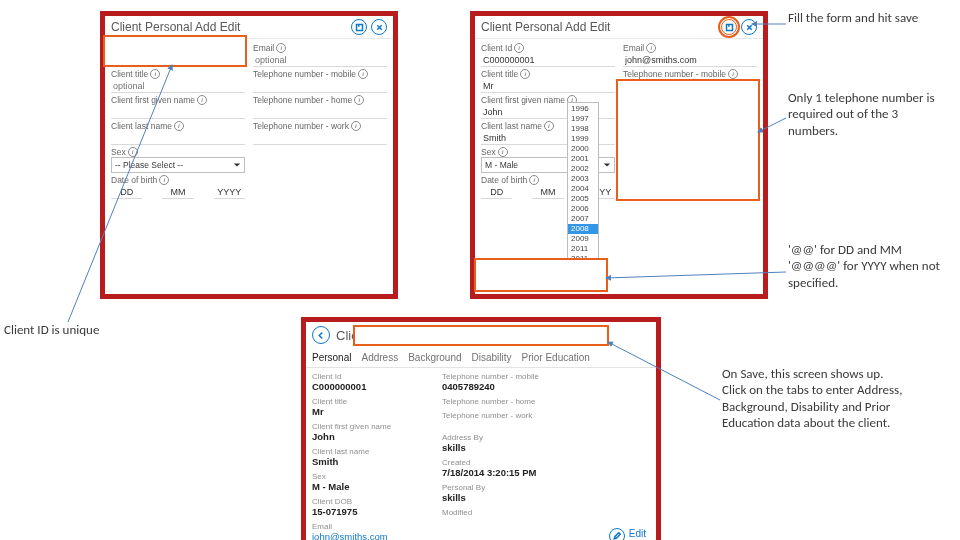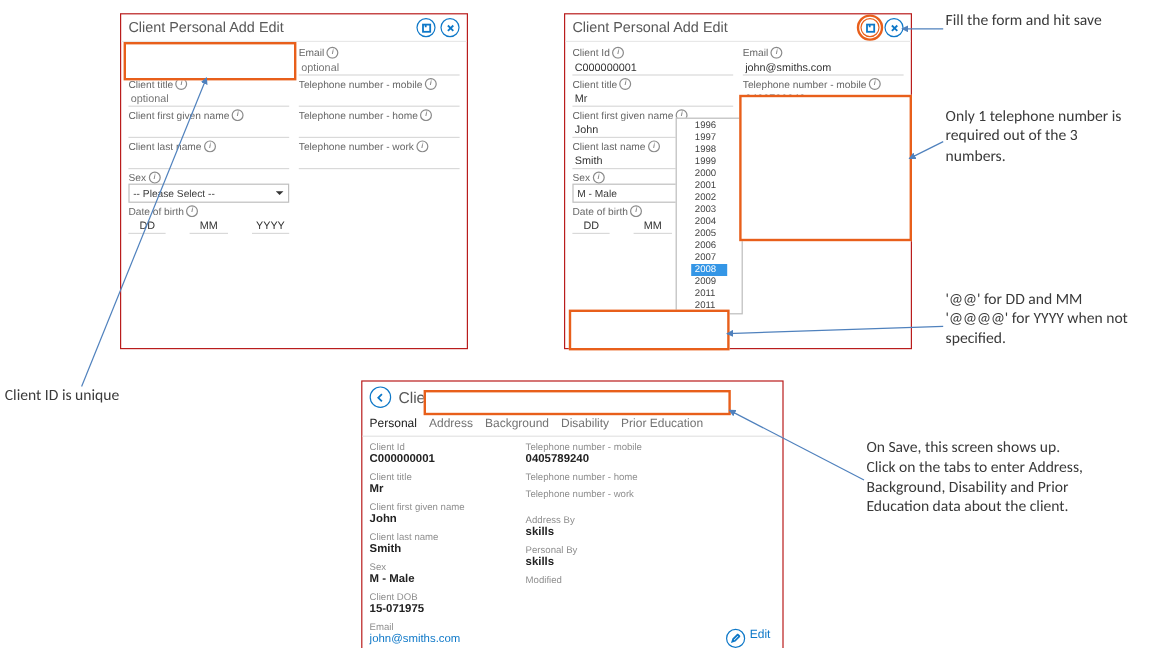--- a/index.html
+++ b/index.html
@@ -1,34 +1,34 @@
 <!DOCTYPE html>
 <html><head>
 <meta charset="utf-8">
 <style>
   html,body{margin:0;padding:0;width:960px;height:540px;background:#fff;font-family:"Segoe UI",Arial,sans-serif;color:#393939;font-size:10px;overflow:hidden}
   .stage{position:relative;width:960px;height:540px}
-  .panel{position:absolute;background:#fff;border:1px solid #b91c1c}
+  .panel{position:absolute;background:#fff;border:5px solid #b91c1c}
   .hdr{display:flex;align-items:center;justify-content:space-between;padding:3px 6px;font-size:12px;color:#585858;border-bottom:1px solid #e8e8e8}
   .hdr .btns{display:flex;gap:4px}
   .rbtn{width:14px;height:14px;border:1px solid #0e78c8;border-radius:50%;display:flex;align-items:center;justify-content:center;cursor:pointer}
   .rbtn svg{width:9px;height:9px;stroke:#0e78c8;fill:none;stroke-width:2}
   .edit-btn{display:flex;align-items:flex-start;gap:4px;color:#0e78c8;font-size:10px;cursor:pointer;padding:4px 6px}
   .edit-btn .rbtn{border-width:1px}
   .body{display:flex;gap:8px;padding:4px 6px 6px 6px}
   .col{flex:1;display:flex;flex-direction:column;gap:2px}
   .fld .lab{font-size:8.5px;color:#666;display:flex;align-items:center;gap:2px}
   .fld .ip{height:14px;border:none;border-bottom:1px solid #d9d9d9;font-size:9px;color:#333;padding:1px 2px;width:100%;box-sizing:border-box}
   .fld .ph{color:#bcbcbc}
   .info{display:inline-flex;width:8px;height:8px;border:1px solid #8a8a8a;border-radius:50%;align-items:center;justify-content:center;font-size:6px;color:#8a8a8a;font-weight:bold;font-style:italic}
   .dobrow{display:flex;gap:20px}
   .dobrow .ip{text-align:center;flex:1}
   .select{display:flex;align-items:center;justify-content:space-between;border:1px solid #bfbfbf;height:14px;padding:0 3px;font-size:8.5px;background:#fff;cursor:pointer}
   .select svg{width:8px;height:8px;fill:#333}
-  .yearlist{position:absolute;background:#fff;border:1px solid #bcbcbc;font-size:8px;color:#444;padding:1px 12px;width:30px;max-height:160px;overflow:hidden}
+  .yearlist{position:absolute;background:#fff;border:1px solid #bcbcbc;font-size:8px;color:#444;padding:1px 0;width:30px;max-height:160px;overflow:hidden}
   .yearlist div{padding:0 3px;line-height:10px}
   .yearlist .sel{background:#3496e6;color:#fff}
   .callout{position:absolute}
   .callout .box{background:#fff;border:1px solid #e85f1b;padding:0;position:absolute}
   .note{position:absolute;font-family:Calibri,Arial,sans-serif;font-size:13px;color:#3a3a3a;line-height:1.25}
   svg.line{position:absolute;overflow:visible;pointer-events:none}
   .tabs{display:flex;gap:10px;font-size:10px;color:#737373;padding:4px 6px;border-bottom:1px solid #e3e3e3}
   .tabs .t{cursor:pointer}
   .tabs .t.active{color:#222;font-weight:400}
   .boxed{border:2px solid #e85f1b}
@@ -287,20 +287,24 @@
           <div class="vfld">
             <div class="lab">Telephone number - work</div>
             <div class="val"></div>
           </div>
           <div style="height:6px"></div>
           <div class="vfld">
             <div class="lab">Address By</div>
             <div class="val">skills</div>
           </div>
           <div class="vfld">
+            <div class="lab">Created</div>
+            <div class="val">7/18/2014 3:20:15 PM</div>
+          </div>
+          <div class="vfld">
             <div class="lab">Personal By</div>
             <div class="val">skills</div>
           </div>
           <div class="vfld">
             <div class="lab">Modified</div>
           </div>
         </div>
   </div>
   <div style="position:absolute;right:4px;bottom:4px">
     <div class="edit-btn">

